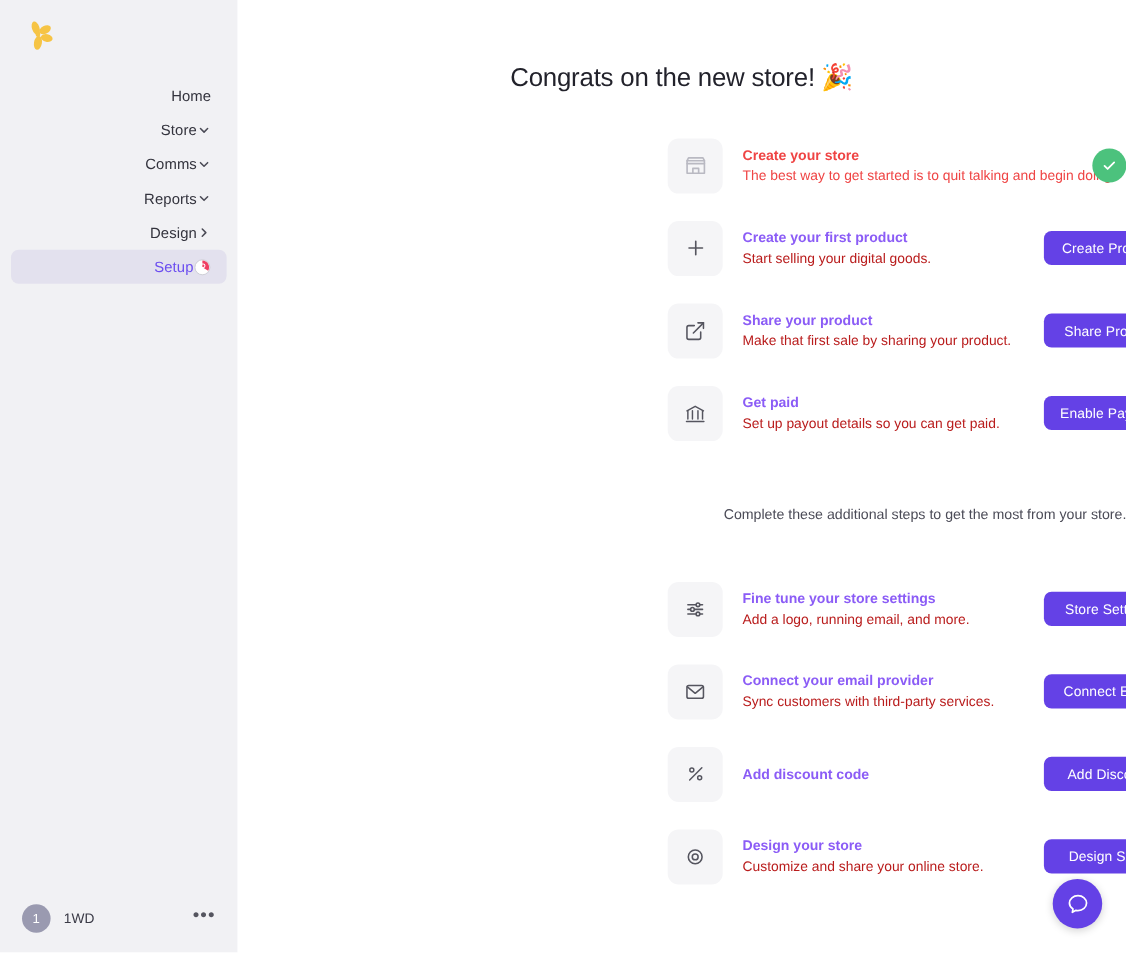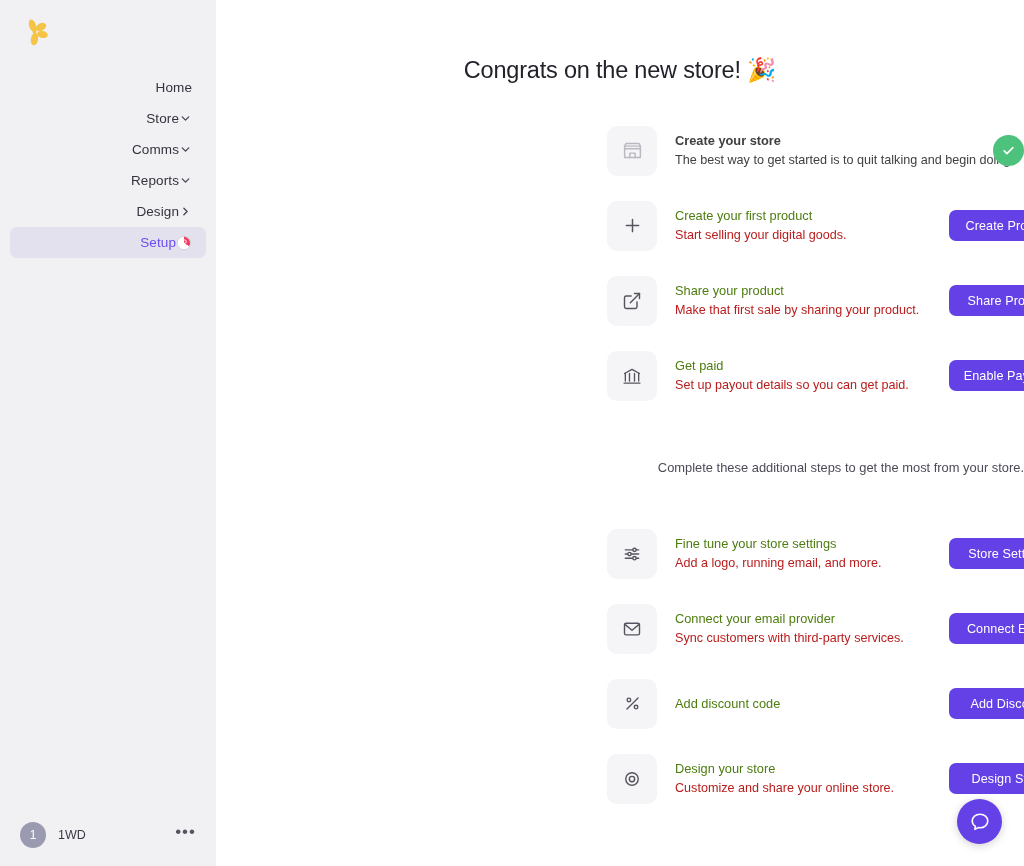--- a/index.html
+++ b/index.html
@@ -151,33 +151,33 @@
     color: #55555f;
   }
   .task.done .task-icon { color: #b9b9c2; }
   .task-text {
     margin-left: 18px;
     width: 274px;
     flex: 0 0 274px;
   }
   .task-title {
     font-size: 12.8px;
-    font-weight: normal;
-    color: #4d7c0f;
+    font-weight: bold;
+    color: #8b5cf6;
     line-height: 17px;
   }
   .task-desc {
     font-size: 12.6px;
     color: #b91c1c;
     line-height: 19px;
     margin-top: 2px;
     white-space: nowrap;
   }
   .task.done .task-title,
-  .task.done .task-desc { color: #404040; font-weight: normal; }
+  .task.done .task-desc { color: #ef4444; font-weight: normal; }
   .task.done .task-title { font-weight: bold; }
 
   .task-action {
     width: 119px;
     flex: 0 0 119px;
     display: flex;
     justify-content: center;
   }
   .btn {
     background: #6441e6;

